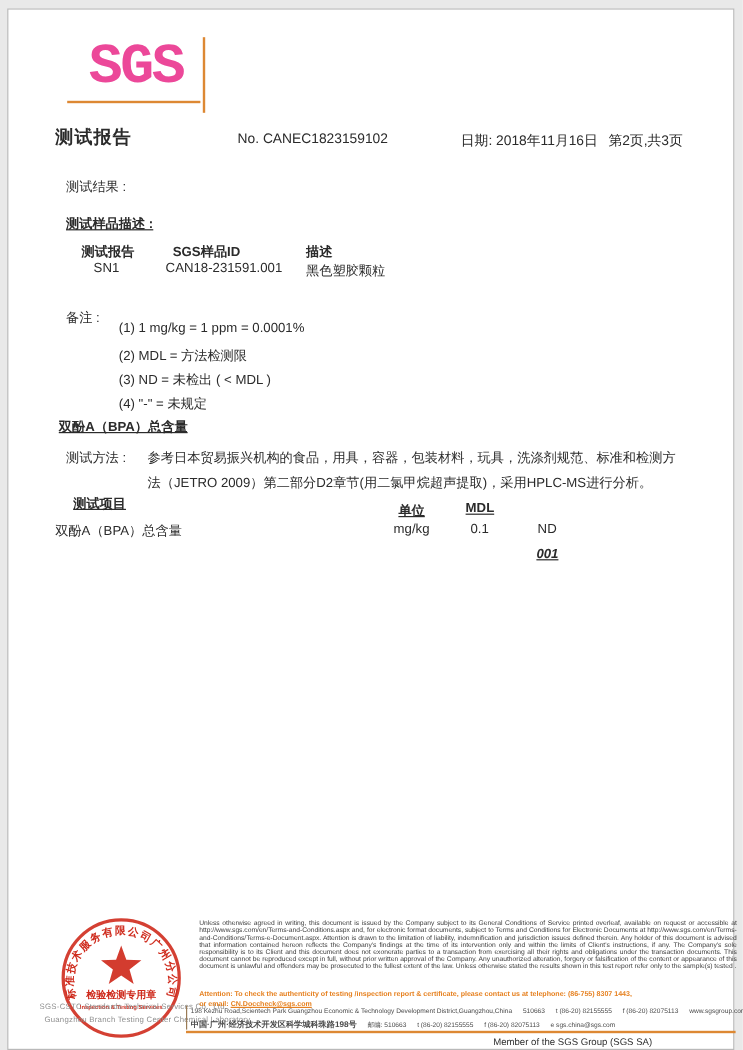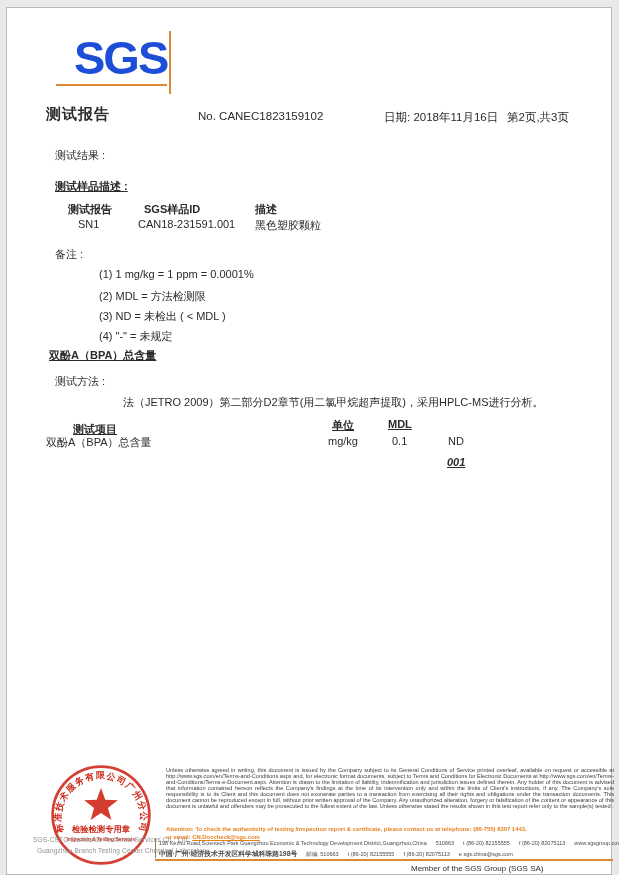--- a/index.html
+++ b/index.html
@@ -16,22 +16,22 @@
     background:#ffffff;
     border:1px solid #b9b9b9;
     box-sizing:border-box;
   }
   .abs{position:absolute;white-space:nowrap;}
 
   
   .logo-text{
     left:67px;top:22px;
     font-size:47px;font-weight:800;letter-spacing:-2px;
-    color:#1d4ed8;
-    font-family:Liberation Sans, sans-serif;
+    color:#ec4899;
+    font-family:Liberation Mono, monospace;
   }
   .logo-hline{left:49px;top:76px;width:111px;height:2px;background:#dd8833;}
   .logo-vline{left:162px;top:23px;width:2px;height:63px;background:#dd8833;}
 
   
   .doc-title{left:39px;top:97px;font-size:15px;font-weight:bold;letter-spacing:1px;text-align:right;}
   .report-no{left:191px;top:102px;font-size:11.5px;}
   .report-date{left:377px;top:102px;font-size:11.5px;}
   .report-page{left:500px;top:102px;font-size:11.5px;}
 
@@ -41,35 +41,35 @@
 
   .st-h{font-size:11px;font-weight:bold;}
   .st-c{font-size:11px;}
   .st-h1{left:61px;top:194px;}
   .st-h2{left:137px;top:194px;}
   .st-h3{left:248px;top:194px;}
   .st-c1{left:71px;top:210px;}
   .st-c2{left:131px;top:210px;}
   .st-c3{left:248px;top:210px;}
 
-  .notes-label{left:48px;top:239px;}
+  .notes-label{left:48px;top:249px;}
   .note{font-size:11px;left:92px;}
   .note-1{top:260px;}
   .note-2{top:281px;}
   .note-3{top:301px;}
   .note-4{top:321px;}
 
   .bpa-heading{left:42px;top:340px;font-size:11px;font-weight:bold;text-decoration:underline;}
   .method-label{left:48px;top:366px;font-size:11px;}
   .method-line{left:116px;font-size:11px;}
   .method-line-1{top:366px;}
   .method-line-2{top:387px;}
 
   .rt-h{font-size:11px;font-weight:bold;text-decoration:underline;}
-  .rt-h-item{left:54px;top:414px;margin-left:12px;}
+  .rt-h-item{left:54px;top:404px;}
   .rt-h-unit{left:325px;top:410px;}
   .rt-h-mdl{left:381px;top:410px;}
   .rt-h-001{left:440px;top:410px;font-style:italic;margin-top:38px;}
   .rt-c{font-size:11px;}
   .rt-c-item{left:39px;top:427px;}
   .rt-c-unit{left:321px;top:427px;}
   .rt-c-mdl{left:385px;top:427px;}
   .rt-c-val{left:441px;top:427px;}
 
   
@@ -123,20 +123,21 @@
   <div class="abs st-c st-c3">黑色塑胶颗粒</div>
 
   <div class="abs lbl notes-label">备注 :</div>
   <div class="abs note note-1">(1) 1 mg/kg = 1 ppm = 0.0001%</div>
   <div class="abs note note-2">(2) MDL = 方法检测限</div>
   <div class="abs note note-3">(3) ND = 未检出 ( &lt; MDL )</div>
   <div class="abs note note-4">(4) "-" = 未规定</div>
 
   <div class="abs bpa-heading">双酚A（BPA）总含量</div>
   <div class="abs method-label">测试方法 :</div>
+  <div class="abs method-line method-line-1">参考日本贸易振兴机构的食品，用具，容器，包装材料，玩具，洗涤剂规范、标准和检测方</div>
   <div class="abs method-line method-line-2">法（JETRO 2009）第二部分D2章节(用二氯甲烷超声提取)，采用HPLC-MS进行分析。</div>
 
   <div class="abs rt-h rt-h-item">测试项目</div>
   <div class="abs rt-h rt-h-unit">单位</div>
   <div class="abs rt-h rt-h-mdl">MDL</div>
   <div class="abs rt-h rt-h-001">001</div>
   <div class="abs rt-c rt-c-item">双酚A（BPA）总含量</div>
   <div class="abs rt-c rt-c-unit">mg/kg</div>
   <div class="abs rt-c rt-c-mdl">0.1</div>
   <div class="abs rt-c rt-c-val">ND</div>

